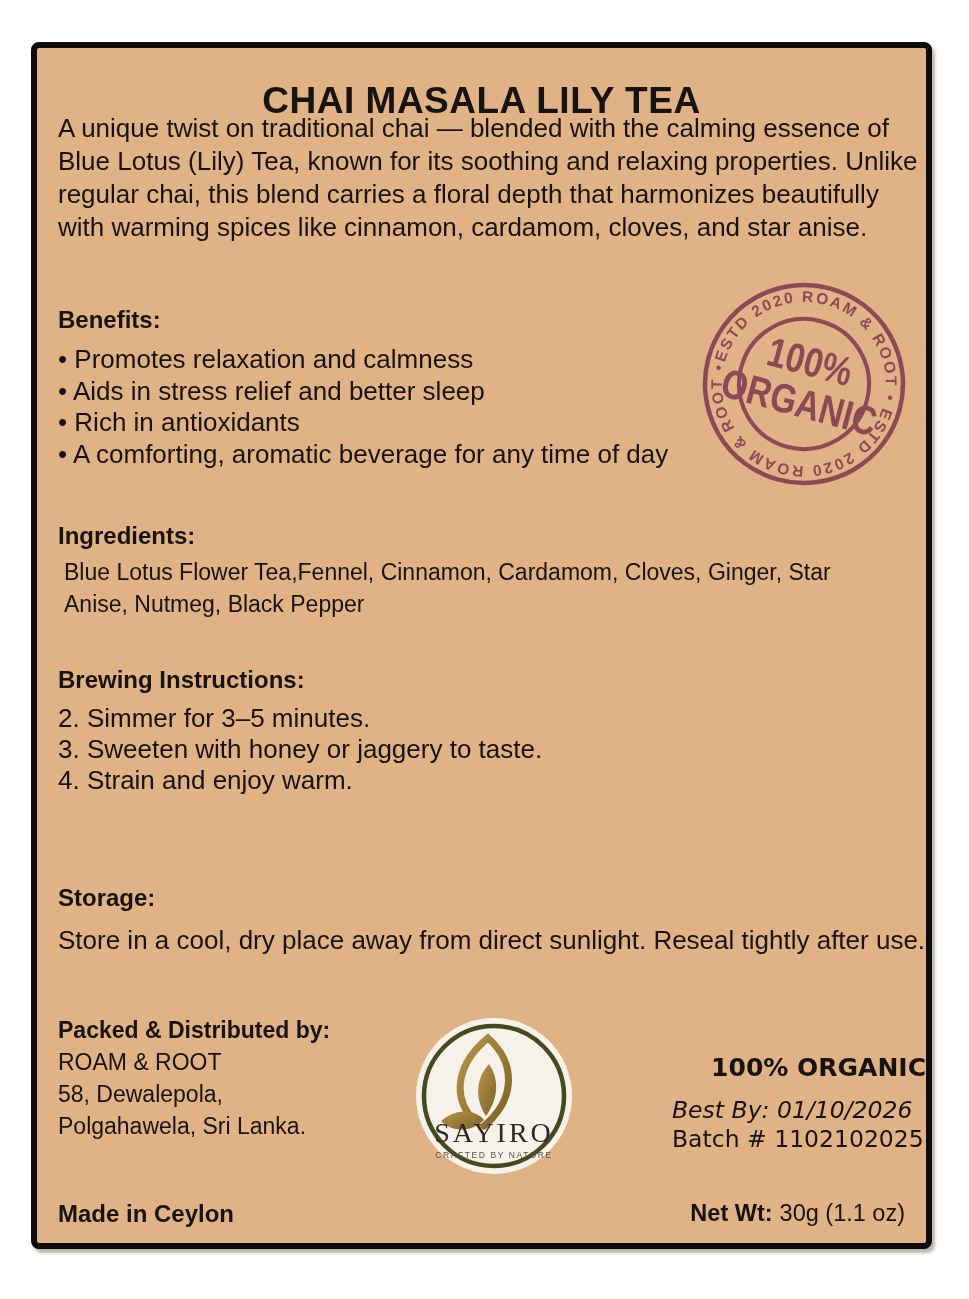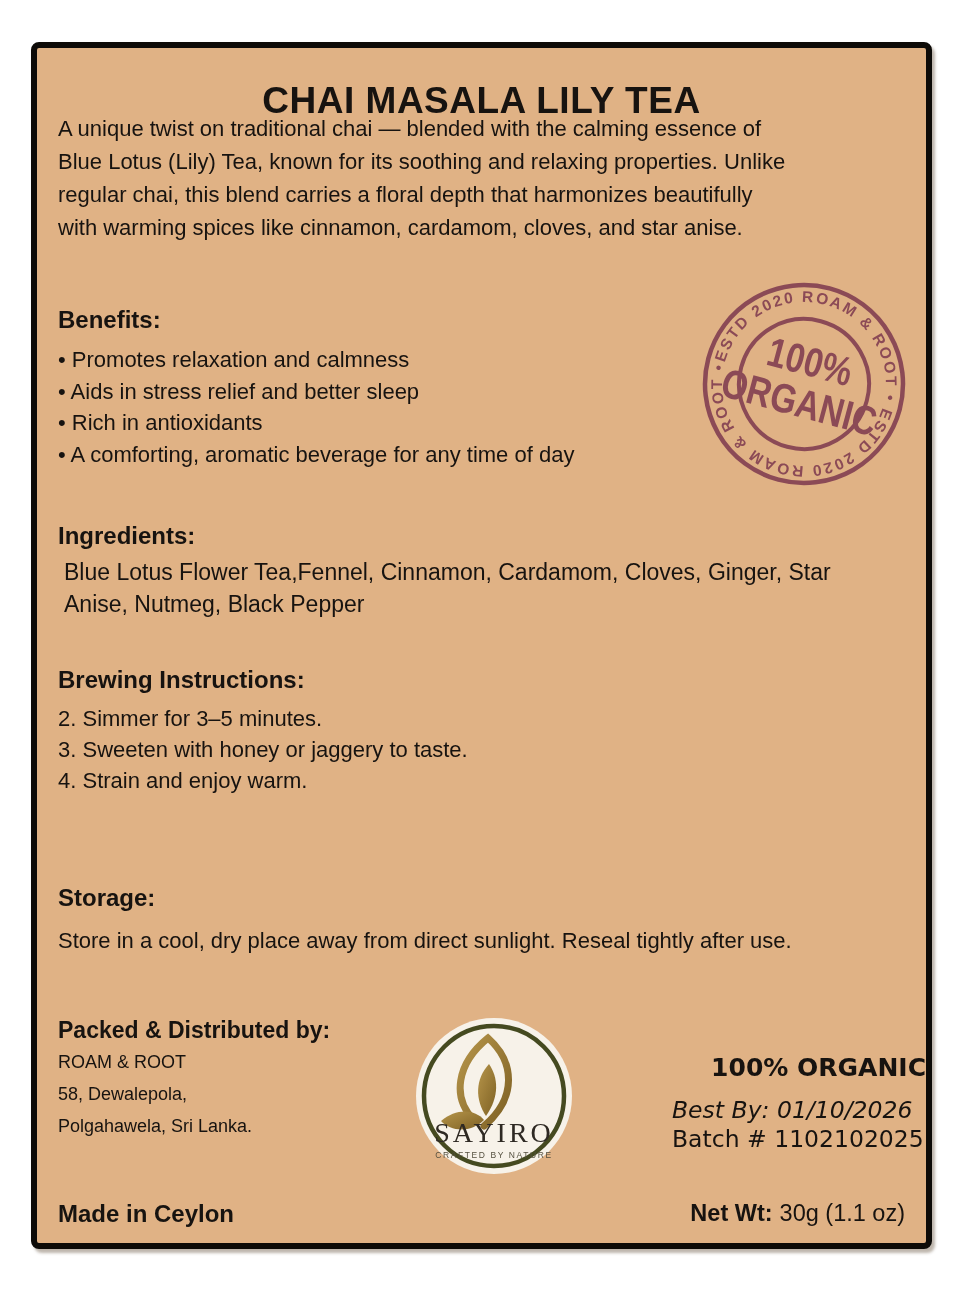--- a/index.html
+++ b/index.html
@@ -12,38 +12,38 @@
     position:absolute;left:31px;top:42px;width:889px;height:1195px;
     background:#e0b285;border:6px solid #0d0b08;border-radius:8px;
     box-shadow:3px 4px 3px rgba(70,45,20,.35);
     overflow:hidden;
   }
   .abs{position:absolute;}
   .title{
     left:0;top:10px;width:889px;text-align:center;
     font-size:37px;font-weight:bold;letter-spacing:.5px;white-space:nowrap;margin-top:22px;
   }
-  .body-line{white-space:nowrap;font-size:22px;line-height:33px;}
+  .body-line{white-space:nowrap;font-size:26px;line-height:33px;}
   .desc{left:21px;top:64px;}
   .heading{font-size:24px;font-weight:bold;white-space:nowrap;}
   .benefits-head{left:21px;top:258px;}
   .bullets{left:21px;top:296px;}
   .bullets .body-line{line-height:31.5px;}
   .stamp{left:662px;top:231px;width:210px;height:210px;}
   .ingredients-head{left:21px;top:474px;}
   .ingredients{left:27px;top:508px;}
   .ingredients .body-line{font-size:23px;line-height:32px;}
   .brewing-head{left:21px;top:618px;}
   .steps{left:21px;top:655px;}
   .steps .body-line{line-height:31px;}
   .storage-head{left:21px;top:836px;}
   .storage-text{left:21px;top:868px;margin-top:8px;}
   .dist{left:21px;top:966px;}
   .dist-head{font-size:23px;font-weight:bold;line-height:32px;white-space:nowrap;}
-  .dist-line{font-size:18px;line-height:32px;white-space:nowrap;}
+  .dist-line{font-size:23px;line-height:32px;white-space:nowrap;}
   .phone-row{font-size:24px;line-height:36px;white-space:nowrap;font-family:"DejaVu Sans",sans-serif;}
   .phone-glyph{font-size:30px;vertical-align:-2px;font-family:"DejaVu Sans",sans-serif;}
   .phone-num{padding-left:4px;}
   .logo{left:377px;top:968px;width:160px;height:160px;}
   .rightcol{left:635px;top:1005px;width:254px;font-family:"DejaVu Sans",sans-serif;}
   .organic-line{font-size:25px;font-weight:bold;white-space:nowrap;text-align:right;}
   .bestby-line{font-size:23.5px;line-height:29px;white-space:nowrap;margin-top:14px;font-style:italic;}
   .batch-line{font-size:23.5px;line-height:29px;white-space:nowrap;}
   .footer-left{left:21px;top:1152px;font-size:24px;font-weight:bold;white-space:nowrap;}
   .footer-right{right:21px;top:1152px;font-size:23.5px;white-space:nowrap;text-align:right;}

